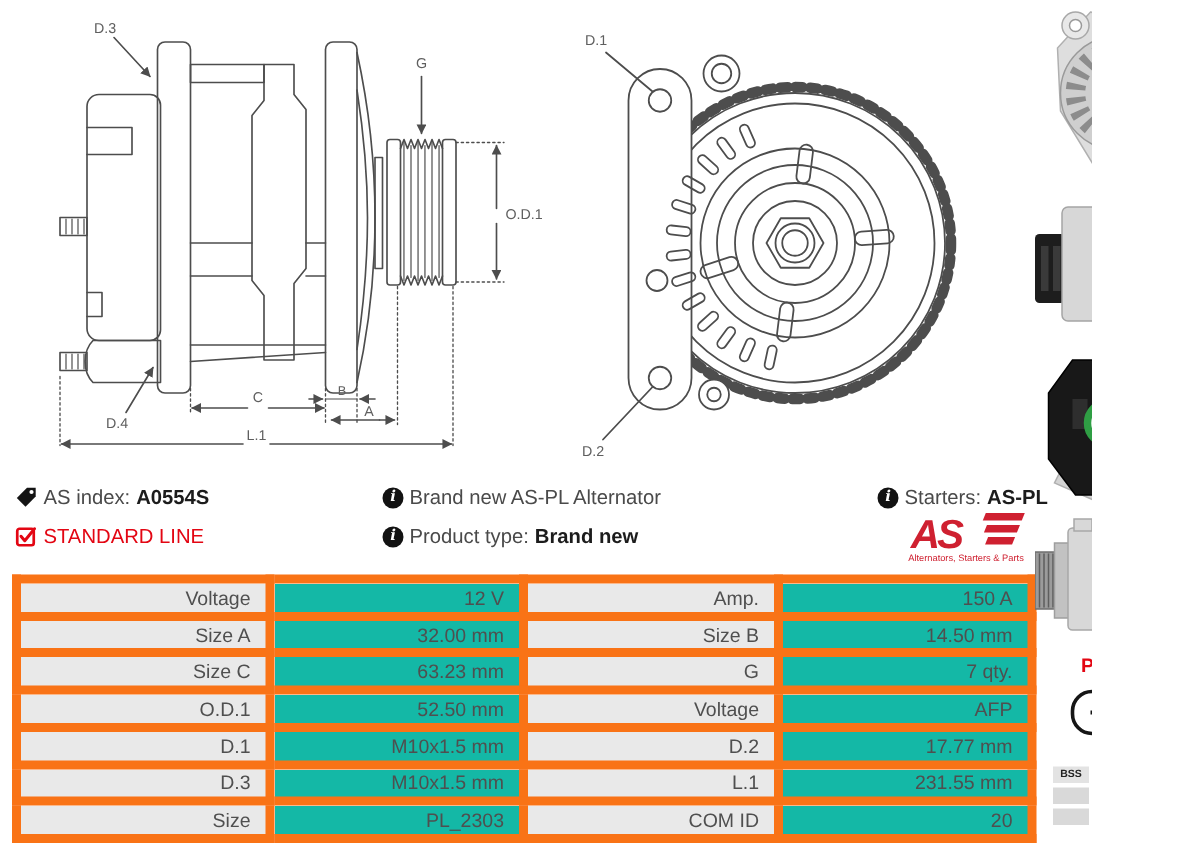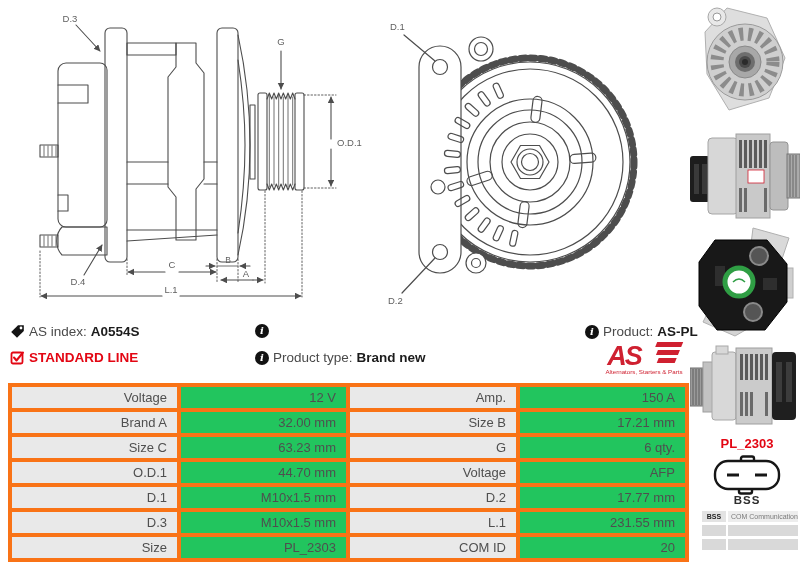--- a/index.html
+++ b/index.html
@@ -1,35 +1,35 @@
 <!DOCTYPE html>
 <html><head>
 <meta charset="utf-8">
 <style>
   html,body{margin:0;padding:0;background:#fff;}
-  .canvas{position:relative;width:800px;height:563px;background:#fff;overflow:hidden;
+  .canvas{position:relative;width:728px;height:563px;background:#fff;overflow:hidden;
           font-family:"Liberation Sans",sans-serif;color:#4d4d4d;}
   svg text{font-family:"Liberation Sans",sans-serif;}
 
   
   .info-item{position:absolute;display:flex;align-items:center;gap:4px;
              font-size:13.5px;color:#4a4a4a;white-space:nowrap;}
   .info-item b{color:#1c1c1c;}
-  .red-line{color:#e30613;font-weight:bold;}
+  .red-line{color:#e30613;font-weight:normal;}
   .info-icon{width:14px;height:14px;min-width:14px;border-radius:50%;background:#121212;color:#fff;
              font-size:10px;font-weight:bold;font-style:italic;display:flex;align-items:center;
              justify-content:center;font-family:"DejaVu Serif",serif;line-height:1;}
 
   
   table.spec{position:absolute;left:8px;top:383px;width:677px;height:179px;
              border-collapse:collapse;table-layout:fixed;font-size:13px;}
-  table.spec td{border:4px solid #f97316;text-align:right;padding:0 10px 0 0;color:#4f4f4f;
+  table.spec td{border:6px solid #f97316;text-align:right;padding:0 10px 0 0;color:#4f4f4f;
                 overflow:hidden;white-space:nowrap;}
   table.spec td.lbl{background:#e9e9e9;}
-  table.spec td.val{background:#22c55e;}
+  table.spec td.val{background:#14b8a6;}
 
   
   .photo{position:absolute;}
   .plug-code{position:absolute;left:690px;top:436px;width:114px;text-align:center;
              color:#e30613;font-weight:bold;font-size:13px;}
   .plug-name{position:absolute;left:690px;top:494px;width:114px;text-align:center;
              color:#2e2e2e;font-weight:bold;font-size:11.5px;letter-spacing:1px;}
   .plug-icon{position:absolute;left:713px;top:455px;}
   .com-table{position:absolute;left:702px;top:511px;width:96px;font-size:7px;}
   .com-row{display:flex;height:11px;margin-bottom:3px;}
@@ -195,25 +195,26 @@
     <svg width="15" height="15" viewBox="0 0 15 15">
       <path d="M1.2,8 L8,1.2 H13.8 V7 L7,13.8 Z" fill="#141414"></path>
       <circle cx="11" cy="4" r="1.4" fill="#ffffff"></circle>
     </svg>
     <span>AS index:</span>
     <b>A0554S</b>
   </div>
 
   <div class="info-item" style="left:255px;top:324px">
     <span class="info-icon">i</span>
+    <span>Brand new AS-PL Alternator</span>
   </div>
 
   <div class="info-item" style="left:585px;top:324px">
     <span class="info-icon">i</span>
-    <span>Product:</span>
+    <span>Starters:</span>
     <b>AS-PL</b>
   </div>
 
   <div class="info-item" style="left:10px;top:350px">
     <svg width="15" height="15" viewBox="0 0 15 15">
       <rect x="1.5" y="2.5" width="11" height="11" rx="1.5" fill="none" stroke="#e30613" stroke-width="1.8"></rect>
       <path d="M4,7.5 L6.5,10.5 L13,2.5" fill="none" stroke="#e30613" stroke-width="2" stroke-linecap="round" stroke-linejoin="round"></path>
     </svg>
     <span class="red-line">STANDARD LINE</span>
   </div>
@@ -242,34 +243,34 @@
         <col style="width:169px">
       </colgroup>
     <tbody>
       <tr>
         <td class="lbl">Voltage</td>
         <td class="val">12 V</td>
         <td class="lbl">Amp.</td>
         <td class="val">150 A</td>
       </tr>
       <tr>
-        <td class="lbl">Brand A</td>
+        <td class="lbl">Size A</td>
         <td class="val">32.00 mm</td>
         <td class="lbl">Size B</td>
-        <td class="val">17.21 mm</td>
+        <td class="val">14.50 mm</td>
       </tr>
       <tr>
         <td class="lbl">Size C</td>
         <td class="val">63.23 mm</td>
         <td class="lbl">G</td>
-        <td class="val">6 qty.</td>
+        <td class="val">7 qty.</td>
       </tr>
       <tr>
         <td class="lbl">O.D.1</td>
-        <td class="val">44.70 mm</td>
+        <td class="val">52.50 mm</td>
         <td class="lbl">Voltage</td>
         <td class="val">AFP</td>
       </tr>
       <tr>
         <td class="lbl">D.1</td>
         <td class="val">M10x1.5 mm</td>
         <td class="lbl">D.2</td>
         <td class="val">17.77 mm</td>
       </tr>
       <tr>

